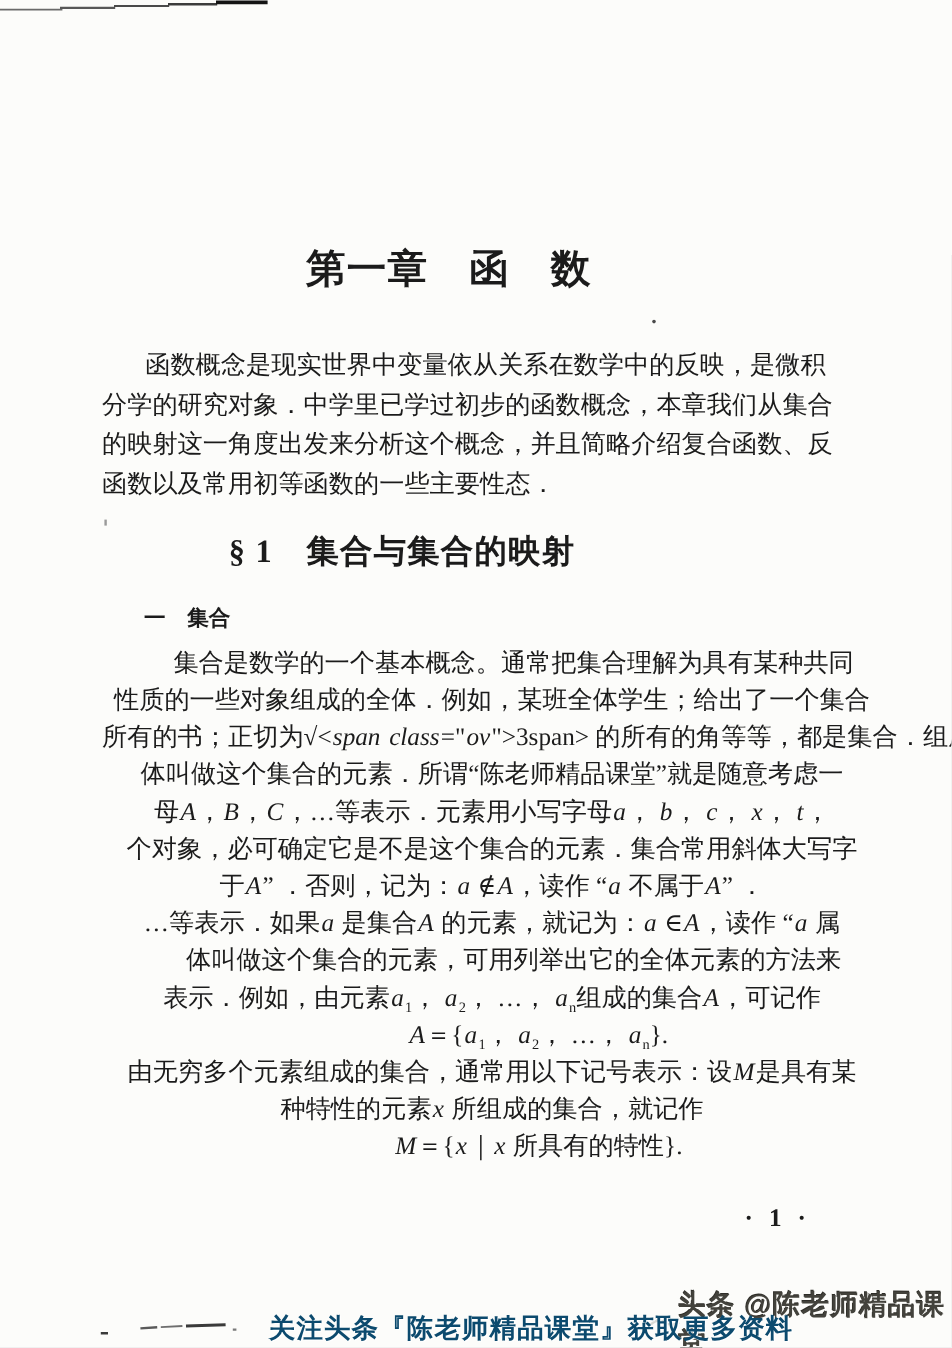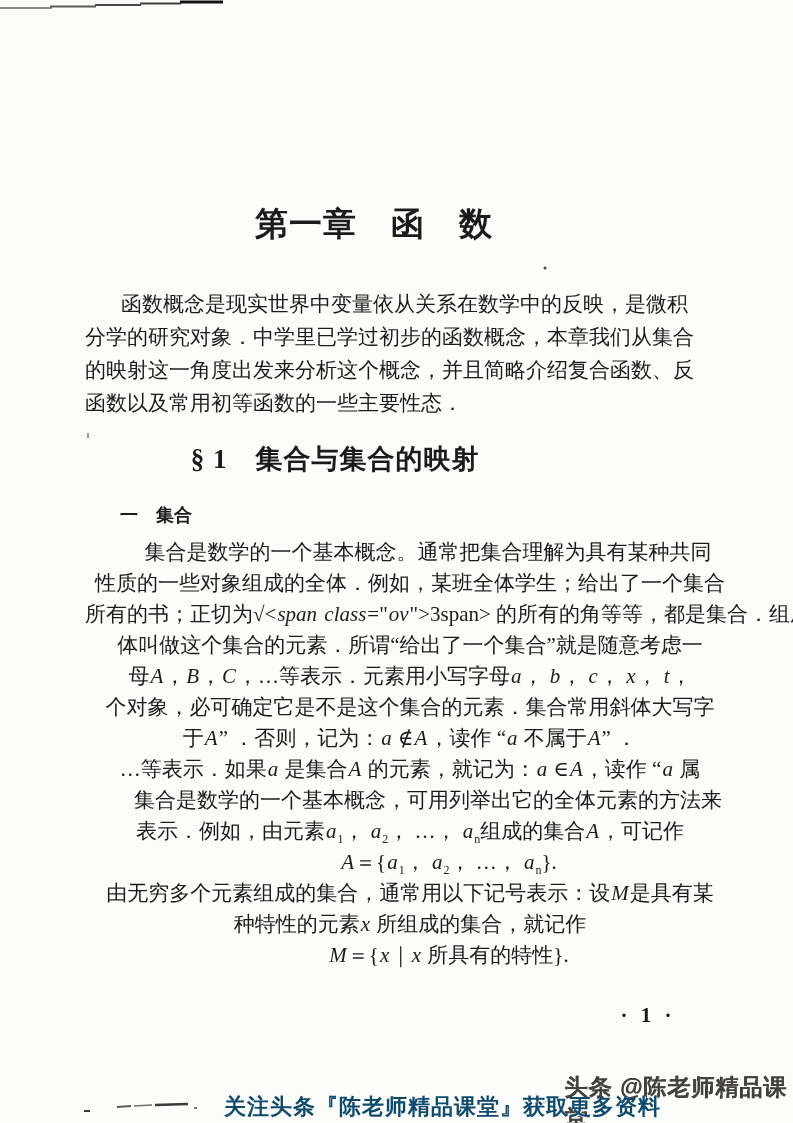--- a/index.html
+++ b/index.html
@@ -84,28 +84,28 @@
 
   <div class="abs section-title">§ 1　集合与集合的映射</div>
 
   <div class="abs subsection-title">一　集合</div>
 
   <div class="abs bodytext">
       <div>
         <div class="line ind">集合是数学的一个基本概念。通常把集合理解为具有某种共同</div>
         <div class="line">性质的一些对象组成的全体．例如，某班全体学生；给出了一个集合</div>
         <div class="line">所有的书；正切为√&lt;<span class="v">span</span> <span class="v">class</span>="<span class="v">ov</span>"&gt;3span&gt; 的所有的角等等，都是集合．组成集合的个</div>
-        <div class="line">体叫做这个集合的元素．所谓“给出了一个集合”就是随意考虑一</div>
+        <div class="line">体叫做这个集合的元素．所谓“陈老师精品课堂”就是随意考虑一</div>
         <div class="line">母<span class="v">A</span>，<span class="v">B</span>，<span class="v">C</span>，…等表示．元素用小写字母<span class="v">a</span>， <span class="v">b</span>， <span class="v">c</span>， <span class="v">x</span>， <span class="v">t</span>，</div>
         <div class="line">个对象，必可确定它是不是这个集合的元素．集合常用斜体大写字</div>
         <div class="line">于<span class="v">A</span>” ．否则，记为：<span class="v">a</span> ∉<span class="v">A</span>，读作 “<span class="v">a</span> 不属于<span class="v">A</span>” ．</div>
         <div class="line">…等表示．如果<span class="v">a</span> 是集合<span class="v">A</span> 的元素，就记为：<span class="v">a</span> ∈<span class="v">A</span>，读作 “<span class="v">a</span> 属</div>
       </div>
       <div>
-        <div class="line ind">集合是数学的一个基本概念，可用列举出它的全体元素的方法来</div>
+        <div class="line ind">体叫做这个集合的元素，可用列举出它的全体元素的方法来</div>
         <div class="line">表示．例如，由元素<span class="v">a</span><sub>1</sub>， <span class="v">a</span><sub>2</sub>， …， <span class="v">a</span><sub>n</sub>组成的集合<span class="v">A</span>，可记作</div>
       </div>
       <div class="line formula"><span class="v">A</span>＝{<span class="v">a</span><sub>1</sub>， <span class="v">a</span><sub>2</sub>， …， <span class="v">a</span><sub>n</sub>}.</div>
       <div>
         <div class="line">由无穷多个元素组成的集合，通常用以下记号表示：设<span class="v">M</span>是具有某</div>
         <div class="line">种特性的元素<span class="v">x</span> 所组成的集合，就记作</div>
       </div>
       <div class="line formula"><span class="v">M</span>＝{<span class="v">x</span>｜<span class="v">x</span> 所具有的特性}.</div>
     </div>
 

